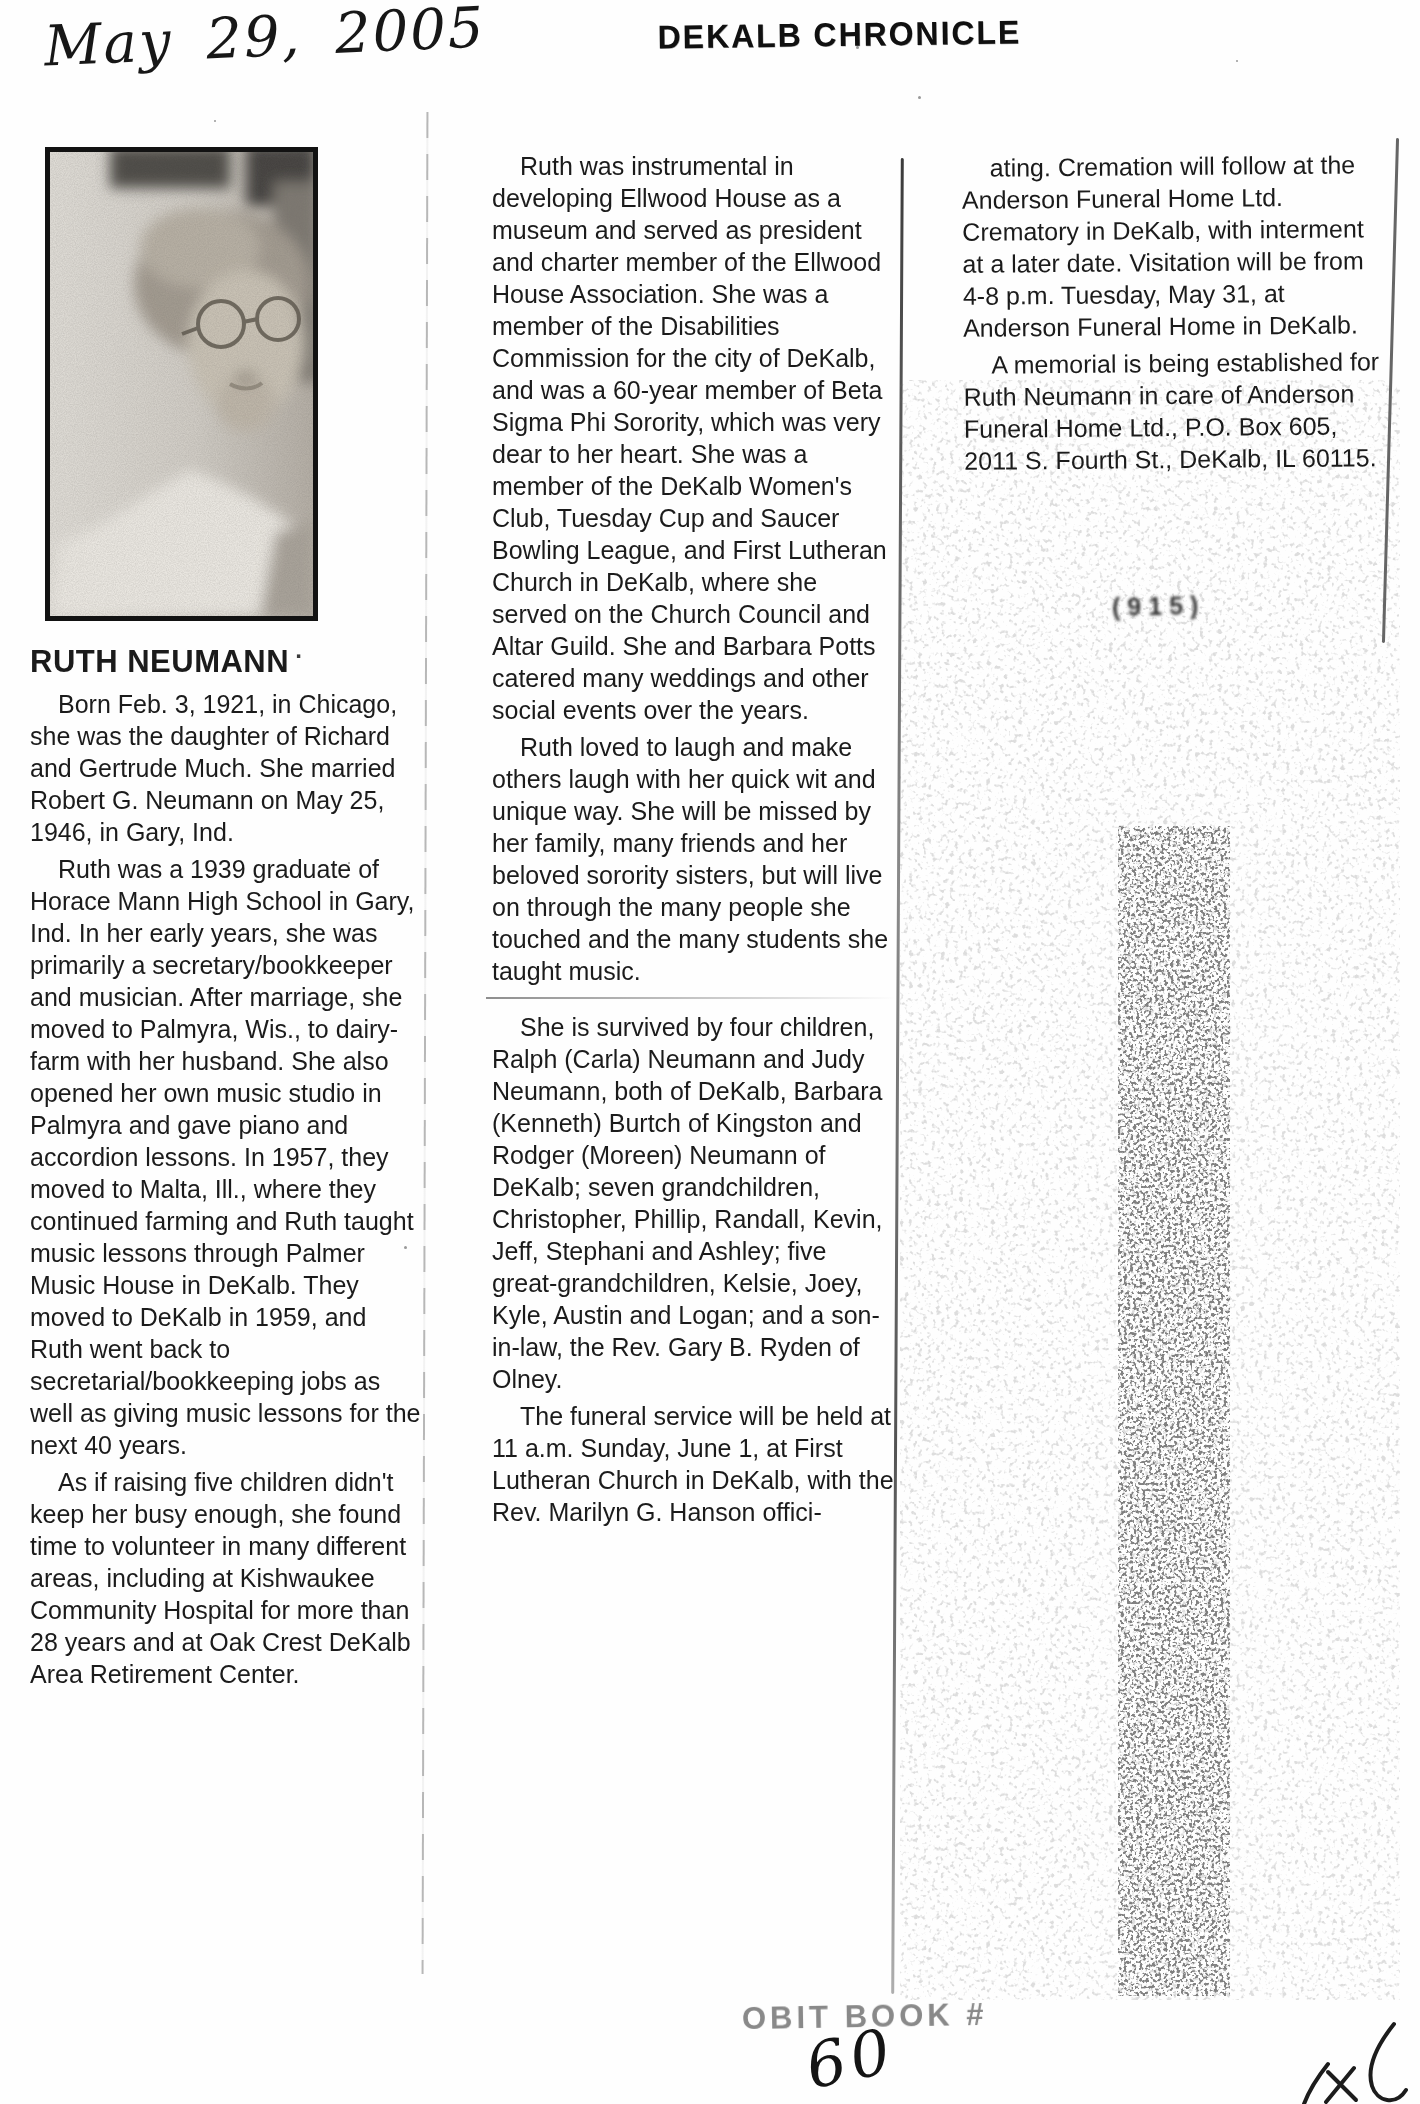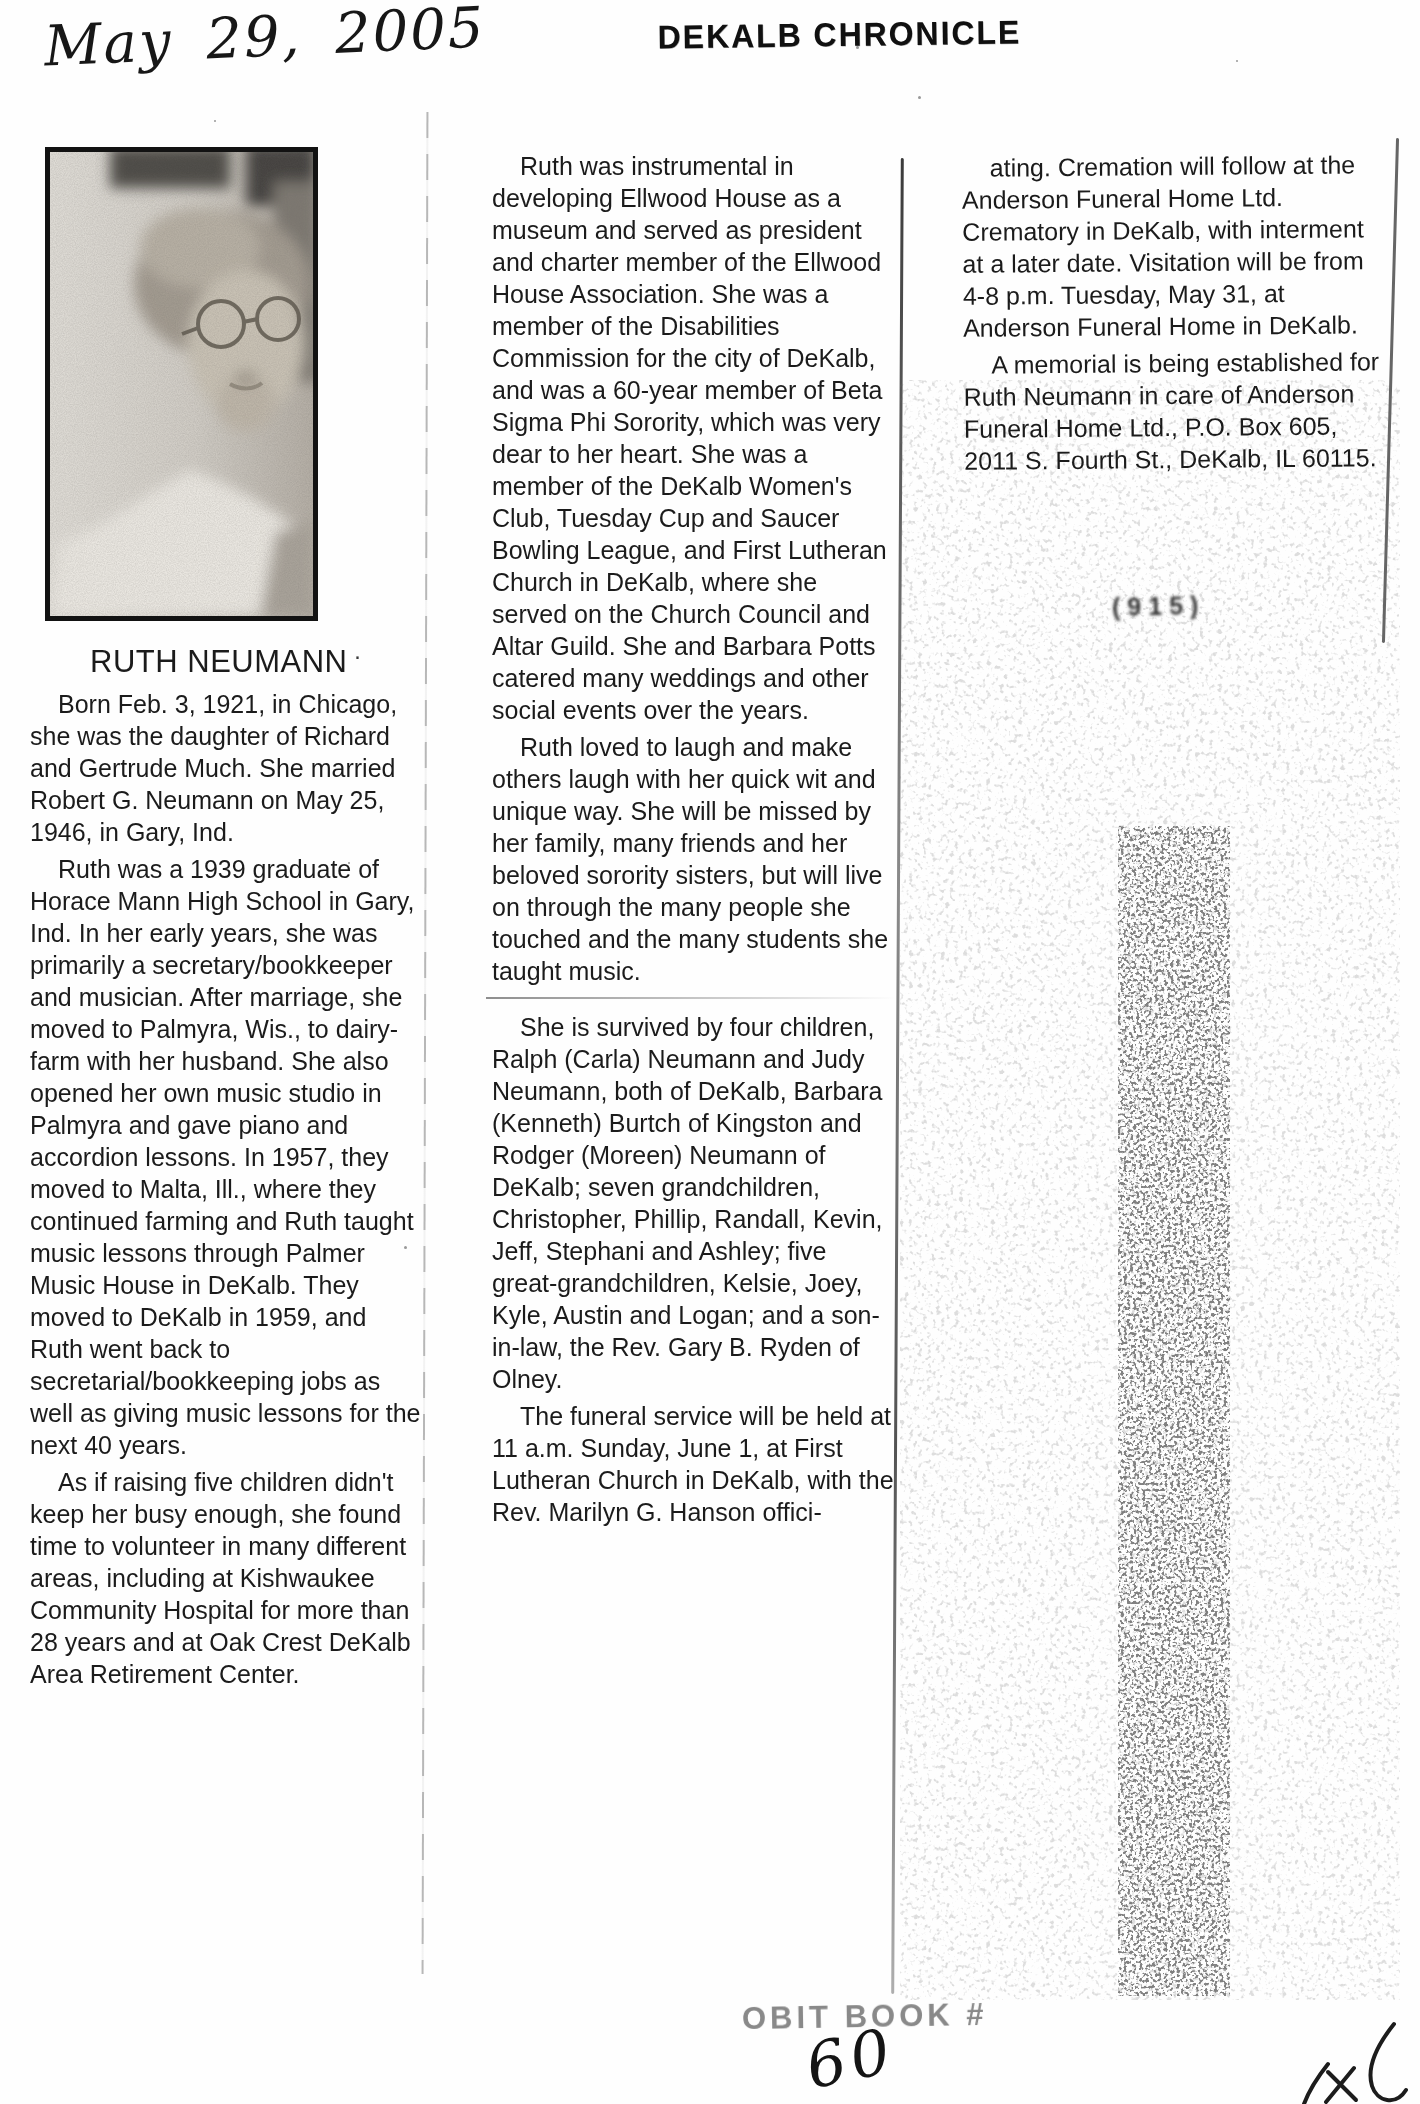--- a/index.html
+++ b/index.html
@@ -24,21 +24,21 @@
   
   .photo{
     position:absolute;left:45px;top:147px;width:263px;height:464px;
     border:5px solid #121212;background:#d8d5cf;overflow:hidden;
   }
   .photo svg{display:block;}
   
   .col{position:absolute;font-size:25px;line-height:32px;}
   .col .para{margin:0 0 5px 0;text-indent:28px;}
   .headline{
-    font-size:31px;font-weight:400;letter-spacing:.5px;text-align:center;
+    font-size:31px;font-weight:700;letter-spacing:.5px;text-align:left;
     margin:0 0 10px 0;white-space:nowrap;
   }
   .hmark{font-size:24px;vertical-align:8px;margin-left:6px;color:#3a3a3a;}
   .col1{left:30px;top:640px;width:392px;}
   .col2{left:492px;top:150px;width:404px;}
   .col3{left:963px;top:150px;width:424px;transform:rotate(-0.5deg);}
   .divider{
     height:2px;margin:10px 0 12px -6px;
     background:linear-gradient(to right,rgba(50,50,50,.55),rgba(50,50,50,.18) 70%,transparent);
   }

